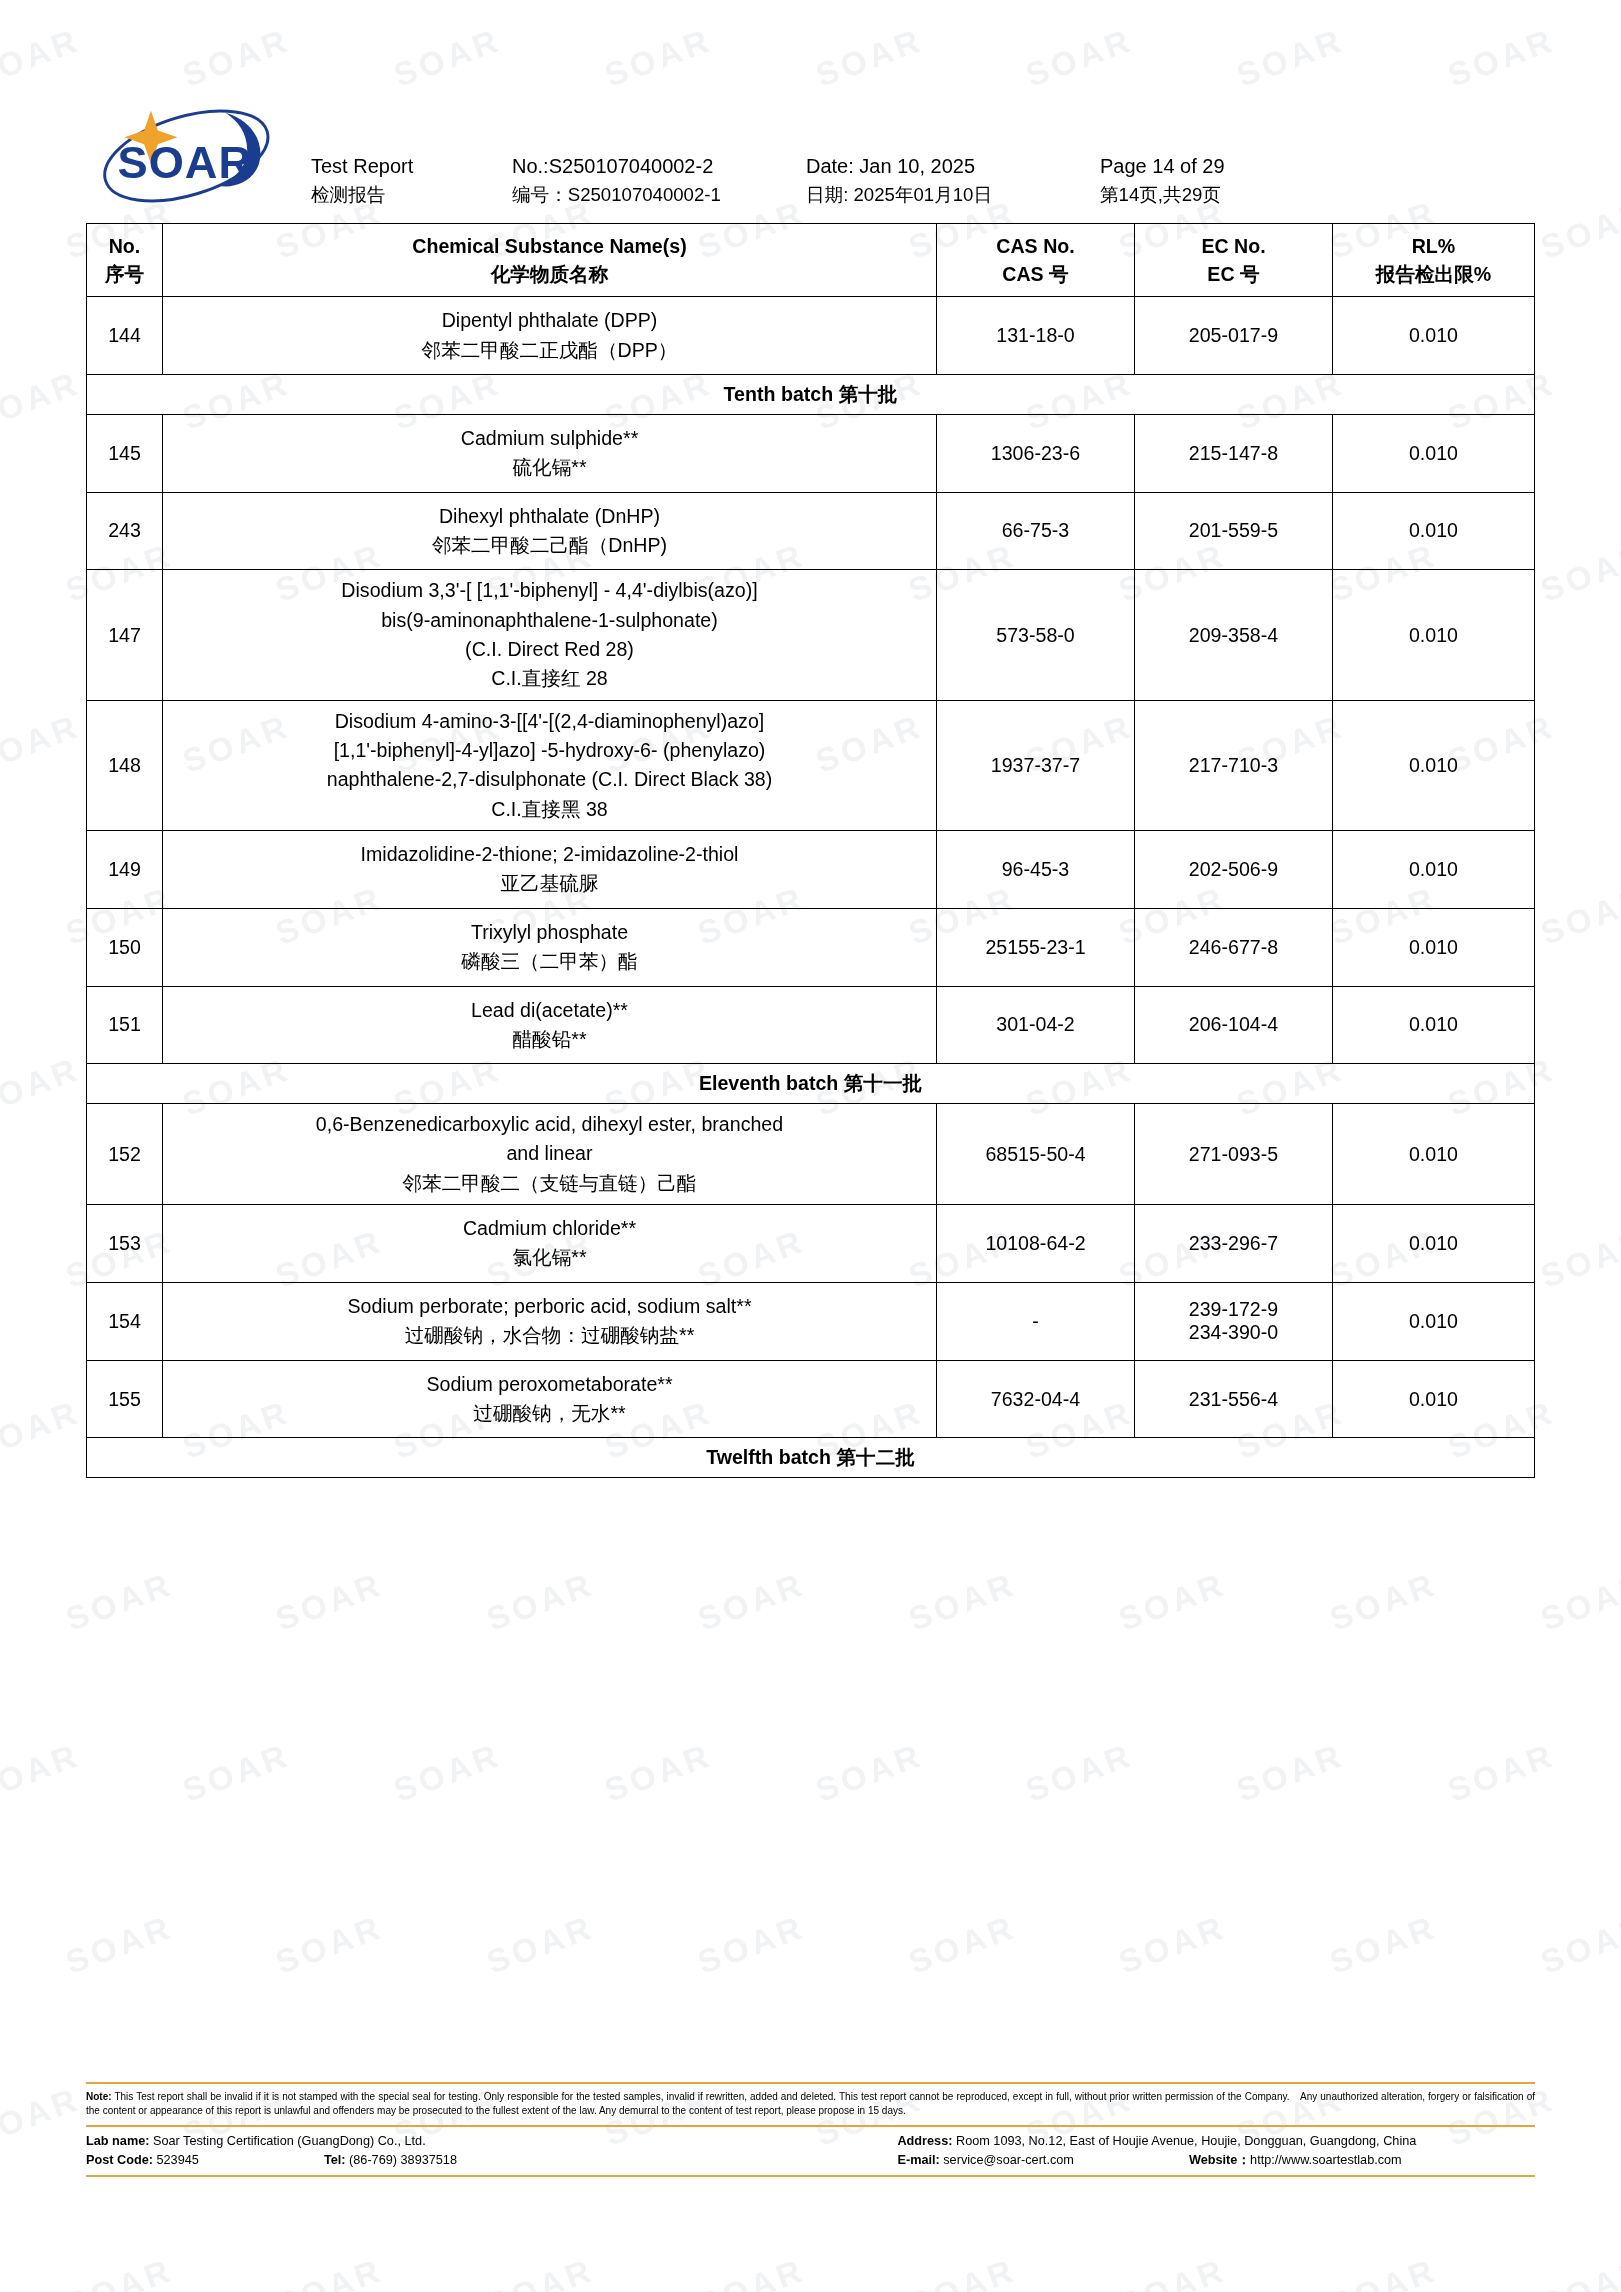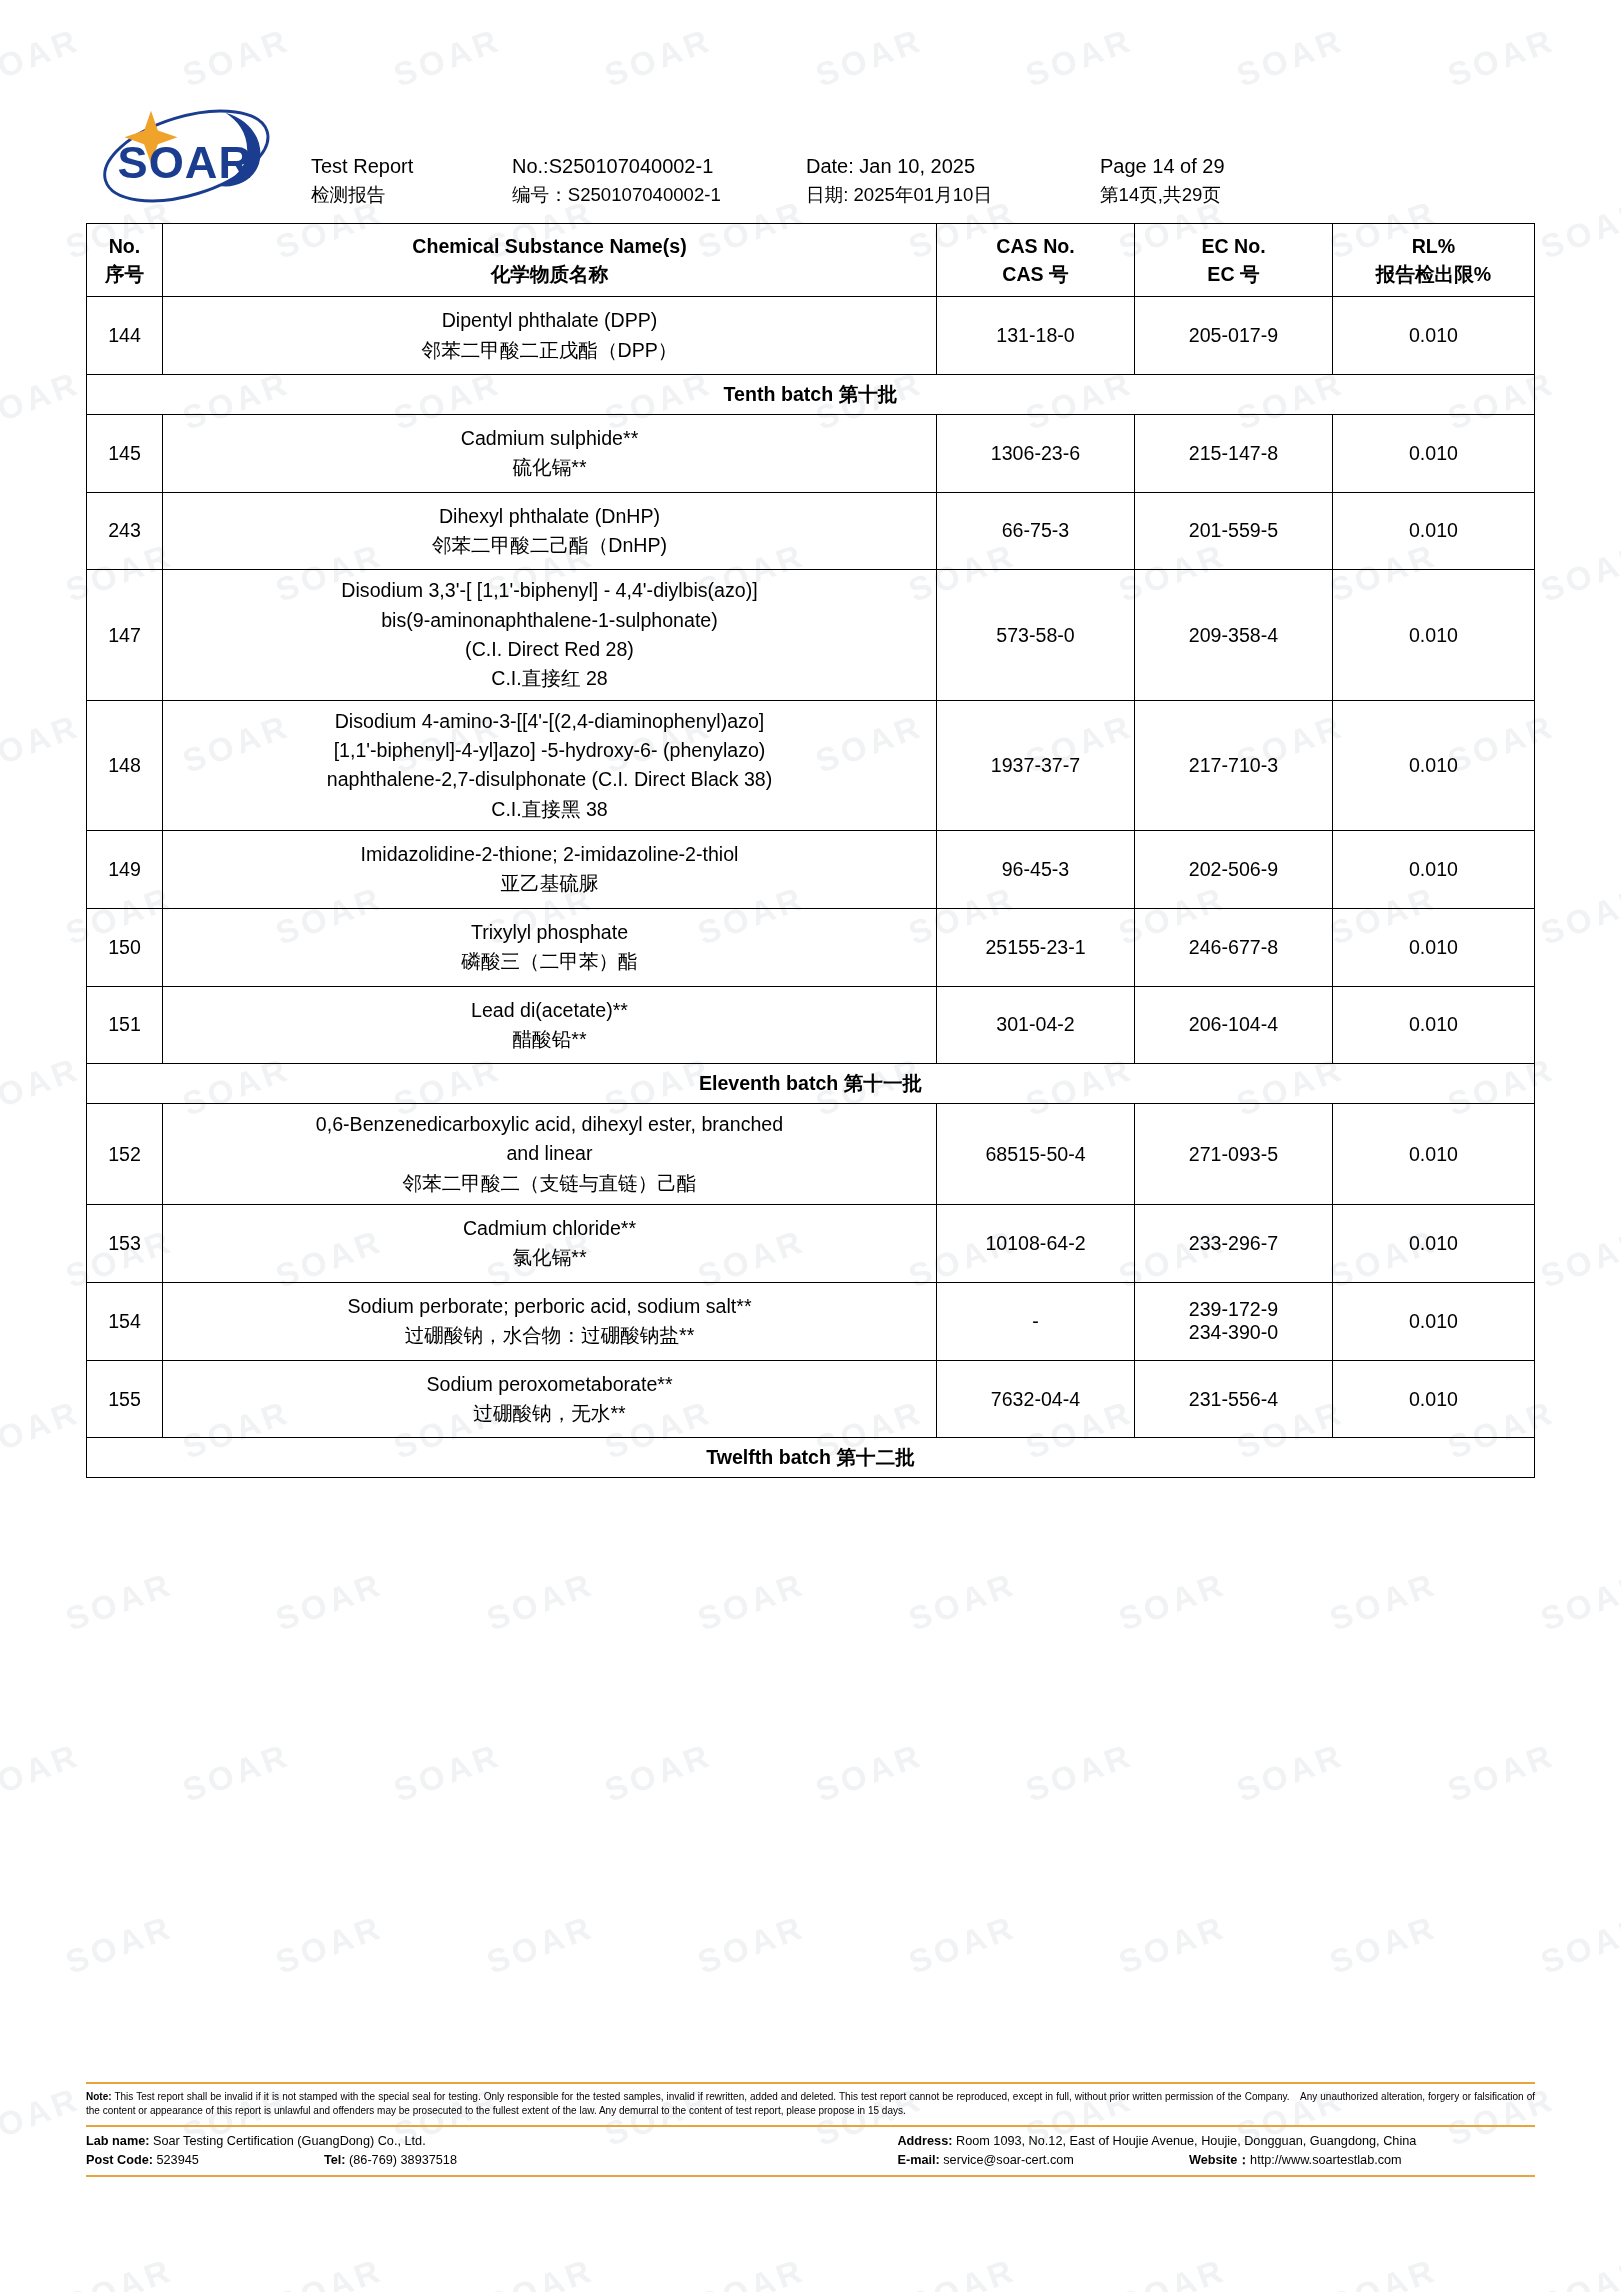--- a/index.html
+++ b/index.html
@@ -267,21 +267,21 @@
           <path d="M132 18 C160 26 172 50 166 70 C160 88 140 96 124 92 C142 86 154 72 154 56 C154 38 144 26 132 18 Z" fill="#1B3D8F"></path>
           <path d="M56 16 l7 20 20 7 -20 7 -7 20 -7 -20 -20 -7 20 -7 z" fill="#F0A32A"></path>
           <text x="22" y="84" font-family="Liberation Sans, sans-serif" font-size="46" font-weight="bold" fill="#1B3D8F" letter-spacing="1">SOAR</text>
         </svg>
       </div>
       <div class="hdr-col hdr-testreport">
         <div class="l1">Test Report</div>
         <div class="l2">检测报告</div>
       </div>
       <div class="hdr-col hdr-no">
-        <div class="l1">No.:S250107040002-1</div>
+        <div class="l1">No.:S250107040002-2</div>
         <div class="l2">编号：S250107040002-1</div>
       </div>
       <div class="hdr-col hdr-date">
         <div class="l1">Date: Jan 10, 2025</div>
         <div class="l2">日期: 2025年01月10日</div>
       </div>
       <div class="hdr-col hdr-page">
         <div class="l1">Page 14 of 29</div>
         <div class="l2">第14页,共29页</div>
       </div>

